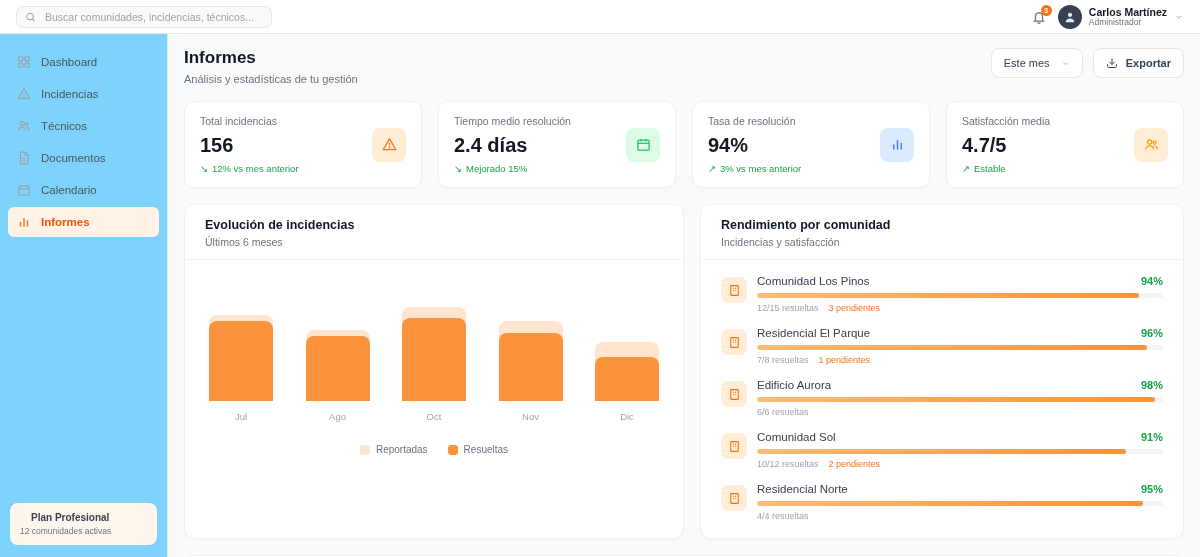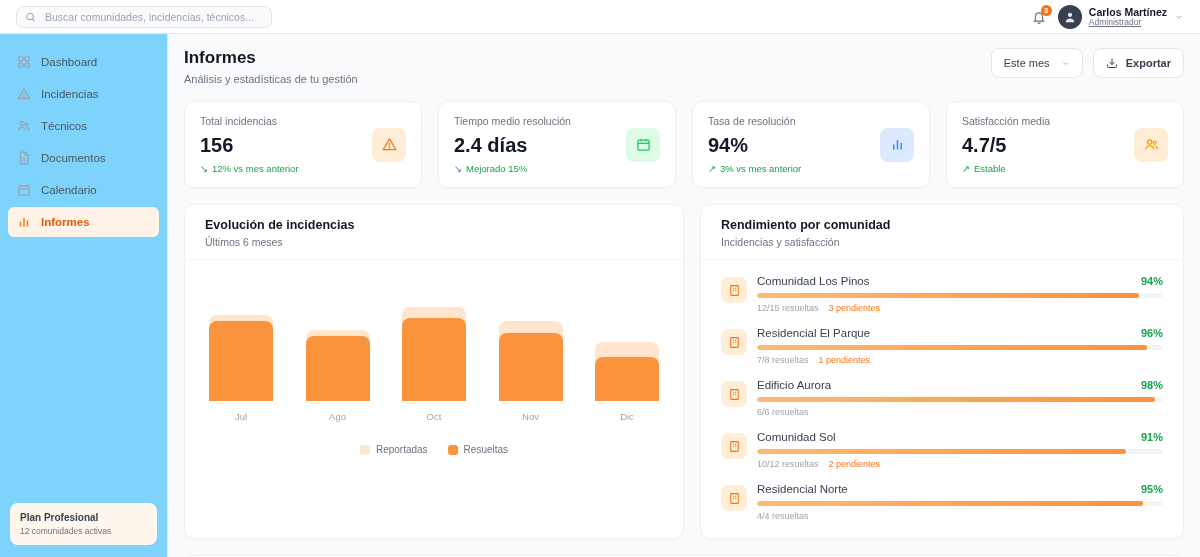--- a/index.html
+++ b/index.html
@@ -24,34 +24,34 @@
   .search-input { width:256px; height:22px; background:#f9fafb; border:1px solid #e5e7eb; border-radius:7px; font-family:"Liberation Sans",sans-serif; font-size:10.5px; color:#374151; padding:0 8px 0 28px; outline:none; }
   .search-input::placeholder { color:#9ca3af; }
 
   .topbar-right { margin-left:auto; display:flex; align-items:center; gap:12px; padding-right:16px; }
   .bell-wrap { position:relative; cursor:pointer; color:#6b7280; }
   .badge { position:absolute; top:-5px; right:-6px; min-width:11px; height:11px; border-radius:6px; background:#f97316; color:#fff; font-size:7px; font-weight:700; display:flex; align-items:center; justify-content:center; padding:0 2px; }
   .user-chip { display:flex; align-items:center; gap:7px; cursor:pointer; }
   .avatar { width:24px; height:24px; border-radius:50%; background:#374151; display:flex; align-items:center; justify-content:center; overflow:hidden; }
   .user-meta { display:flex; flex-direction:column; line-height:1.15; }
   .user-name { font-size:10.5px; font-weight:700; color:#111827; }
-  .user-role { font-size:8.5px; color:#6b7280;text-decoration:underline; }
+  .user-role { font-size:8.5px; color:#6b7280; }
   .chev { color:#9ca3af; }
 
   
   .body { flex:1; display:flex; min-height:0; }
 
   
   .sidebar { width:168px; flex:0 0 168px; background:#7dd3fc; border-right:1px solid #e5e7eb; display:flex; flex-direction:column; padding-top:12px; }
   .nav-item { display:flex; align-items:center; gap:10px; height:30px; margin:1px 8px; padding:0 9px; border-radius:6px; font-size:11.5px; color:#4b5563; cursor:pointer; }
   .nav-item .ni { color:#9ca3af; }
   .nav-item.active { background:#fff3e7; color:#ea580c; font-weight:700; }
   .nav-item.active .ni { color:#f97316; }
   .plan-box { margin:auto 10px 12px 10px; background:#fff7ed; border-radius:8px; padding:9px 10px; }
-  .plan-title { font-size:10px; font-weight:700; color:#374151; }
+  .plan-title { font-size:10px; font-weight:700; color:#374151;margin-left:11px; }
   .plan-sub { font-size:8.5px; color:#6b7280; margin-top:3px; }
 
   
   .main { flex:1; overflow:hidden; padding:14px 16px; background:#f9fafb; }
   .page-head { display:flex; justify-content:space-between; align-items:flex-start; }
   .page-title { font-size:17px; font-weight:800; color:#111827; }
   .page-subtitle { font-size:11px; color:#6b7280; margin-top:5px; }
   .head-controls { display:flex; gap:10px; align-items:center; }
   .select-box, .export-btn { height:30px; background:#fff; border:1px solid #e5e7eb; border-radius:8px; display:flex; align-items:center; gap:8px; padding:0 12px; font-size:11px; color:#374151; cursor:pointer; font-family:"Liberation Sans",sans-serif; }
   .select-box { min-width:92px; justify-content:space-between; }

